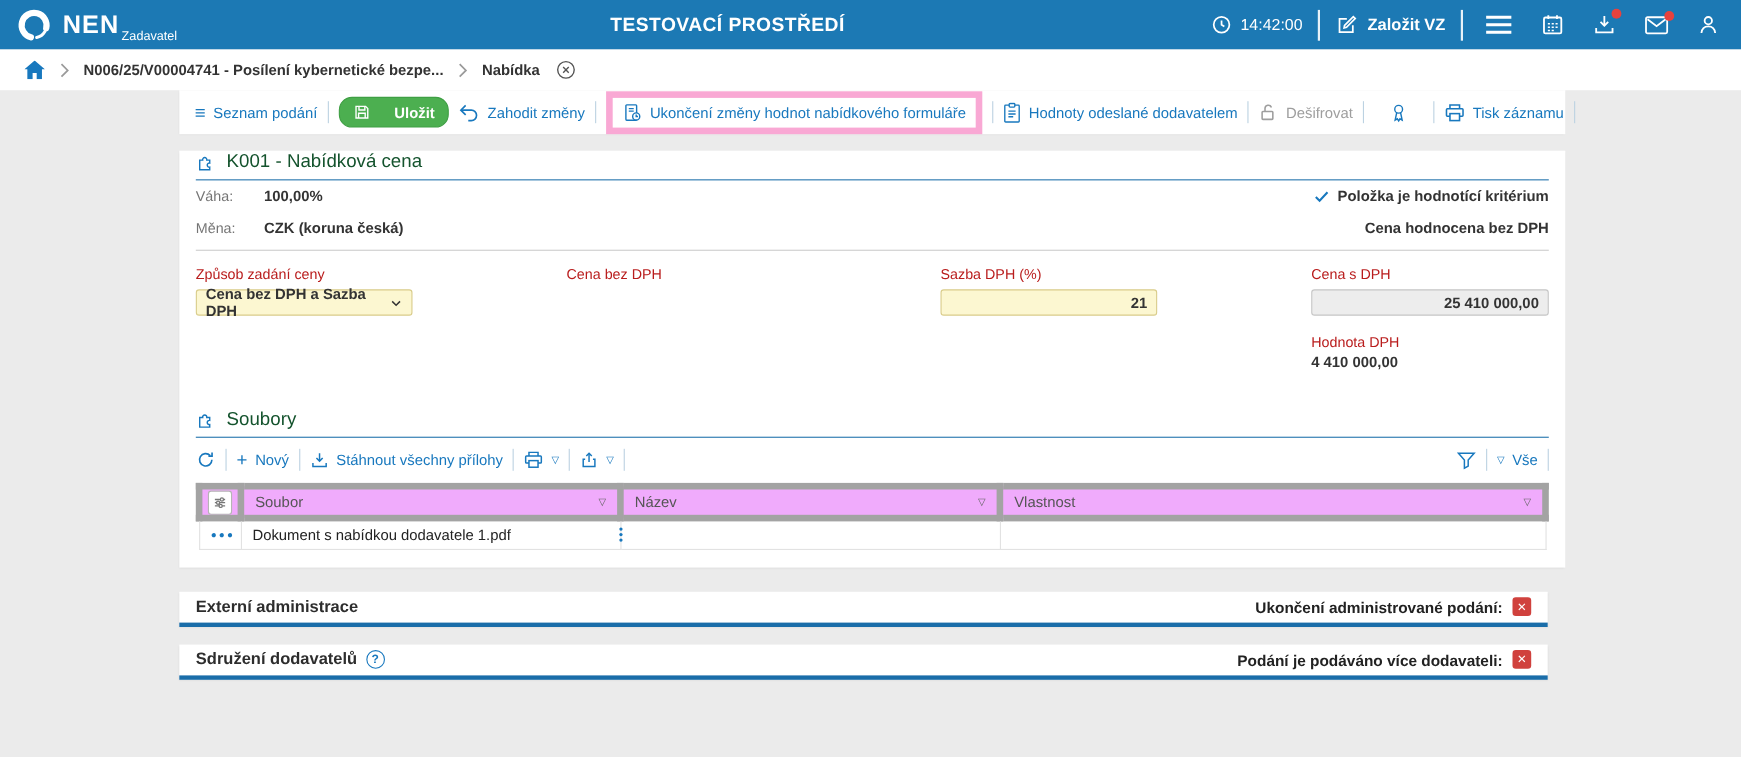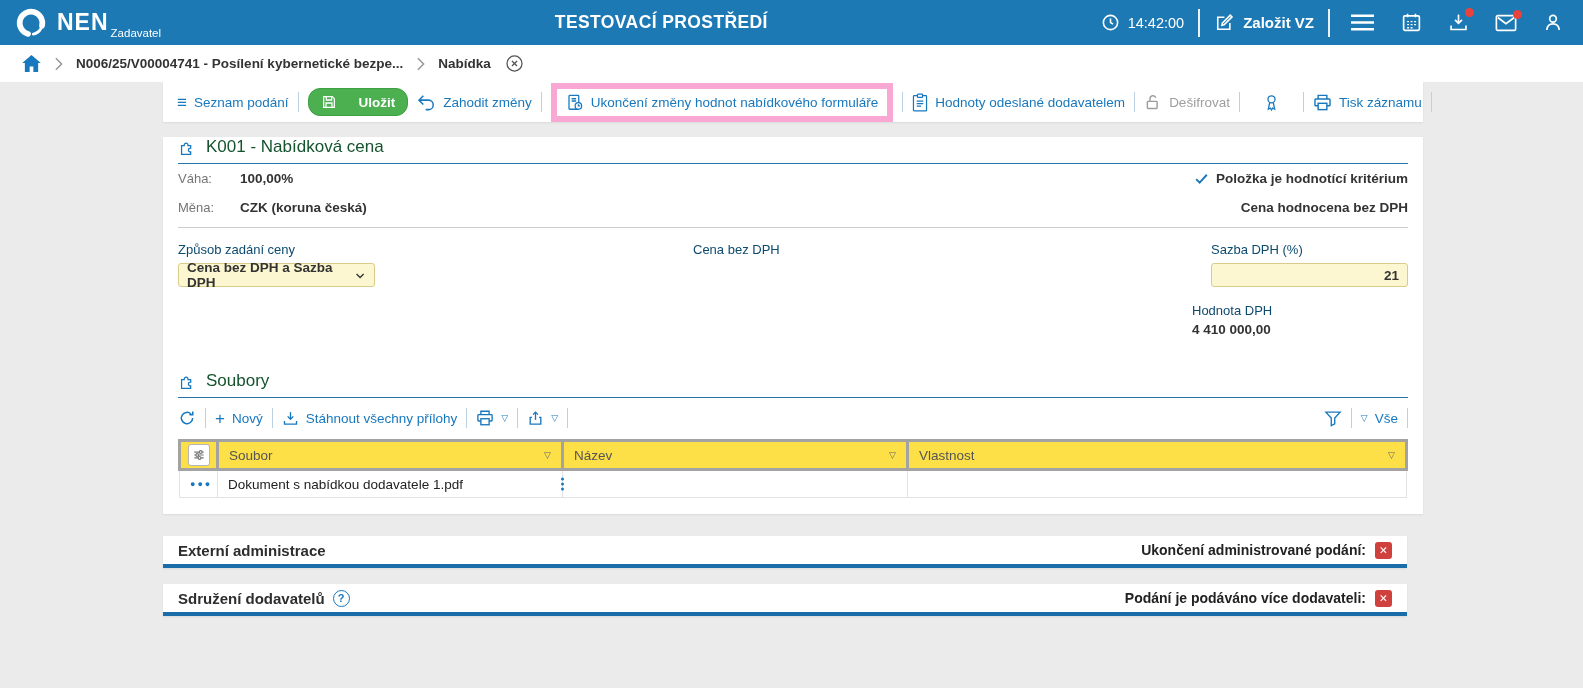--- a/index.html
+++ b/index.html
@@ -51,38 +51,38 @@
               border-bottom:1px solid #2474ad; cursor:pointer; }
   .sec-head.files { margin-top:34px; }
   .kv { display:flex; align-items:center; padding:7px 0; }
   .kv-label { width:62px; color:#757575; font-size:13px; }
   .kv-value { font-weight:bold; }
   .kv-right { margin-left:auto; font-weight:bold; display:flex; align-items:center; gap:7px; }
   .kv-divider { border-bottom:1px solid #ccc; margin-top:5px; }
 
   .form-grid { display:flex; justify-content:space-between; margin-top:14px; }
   .field { display:flex; flex-direction:column; }
-  .field-label { color:#0c4a6e; font-size:13px; margin-bottom:6px; }
+  .field-label { color:#b91c1c; font-size:13px; margin-bottom:6px; }
   .control { height:24px; border:1px solid #d9cc8a; background:#fcf7d1; border-radius:3px; font-weight:bold;
              display:flex; align-items:center; padding:0 8px; }
   .control.num { justify-content:flex-end; }
   .control.sel { justify-content:space-between; cursor:pointer; }
   .control.readonly { background:#ededed; border-color:#c6c6c6; }
   .w1{width:197px}.w2{width:200px}.w3{width:197px}.w4{width:216px}
   .form-row2 { display:flex; justify-content:flex-end; margin-top:16px; }
   .dph-value { font-weight:bold; margin-top:4px; }
 
   .files-toolbar { display:flex; align-items:center; gap:9px; padding:10px 0 11px; color:#1878be; white-space:nowrap; }
   .ft-right { margin-left:auto; display:flex; align-items:center; gap:9px; }
   .caret { font-size:9px; line-height:1; }
   .menu-glyph { font-size:17px; line-height:1; }
   .plus-glyph { font-size:17px; font-weight:normal; line-height:1; }
 
   table { width:100%; border-collapse:collapse; table-layout:fixed; font-size:13.5px; }
-  th { background:#fde047; border:3px solid #a3a3a3; font-weight:normal; color:#555; text-align:left; padding:0 10px; height:29px; }
+  th { background:#f0abfc; border:6px solid #a3a3a3; font-weight:normal; color:#555; text-align:left; padding:0 10px; height:29px; }
   td { border:1px solid #e2e2e2; border-top:none; padding:0 10px; height:28px; }
   .th-inner { display:flex; align-items:center; justify-content:space-between; }
   .sort { color:#666; font-size:9px; cursor:pointer; }
   .sliders-box { width:22px; height:22px; border:1px solid #b5b5b5; border-radius:3px; background:#fff;
                  display:flex; align-items:center; justify-content:center; margin:0 auto; cursor:pointer; }
   .cell-file { position:relative; font-weight:normal; color:#222; }
   .row-menu { color:#1878be; font-size:9px; letter-spacing:2px; text-align:center; cursor:pointer; line-height:1; }
   .drag-handle { position:absolute; right:-2px; top:50%; transform:translateY(-50%); display:flex; flex-direction:column; gap:2px; cursor:col-resize; }
   .drag-handle i { width:3px; height:3px; border-radius:50%; background:#1878be; }
 
@@ -294,20 +294,24 @@
           <path d="M5 9l7 7 7-7"></path>
         </svg>
       </div>
     </div>
     <div class="field w2">
       <span class="field-label">Cena bez DPH</span>
     </div>
     <div class="field w3">
       <span class="field-label">Sazba DPH (%)</span>
       <div class="control num w3">21</div>
+    </div>
+    <div class="field w4">
+      <span class="field-label">Cena s DPH</span>
+      <div class="control num readonly w4">25 410 000,00</div>
     </div>
   </div>
   <div class="form-row2">
     <div class="w4">
       <span class="field-label">Hodnota DPH</span>
       <div class="dph-value">4 410 000,00</div>
     </div>
   </div>
 
   <div class="sec-head files">

